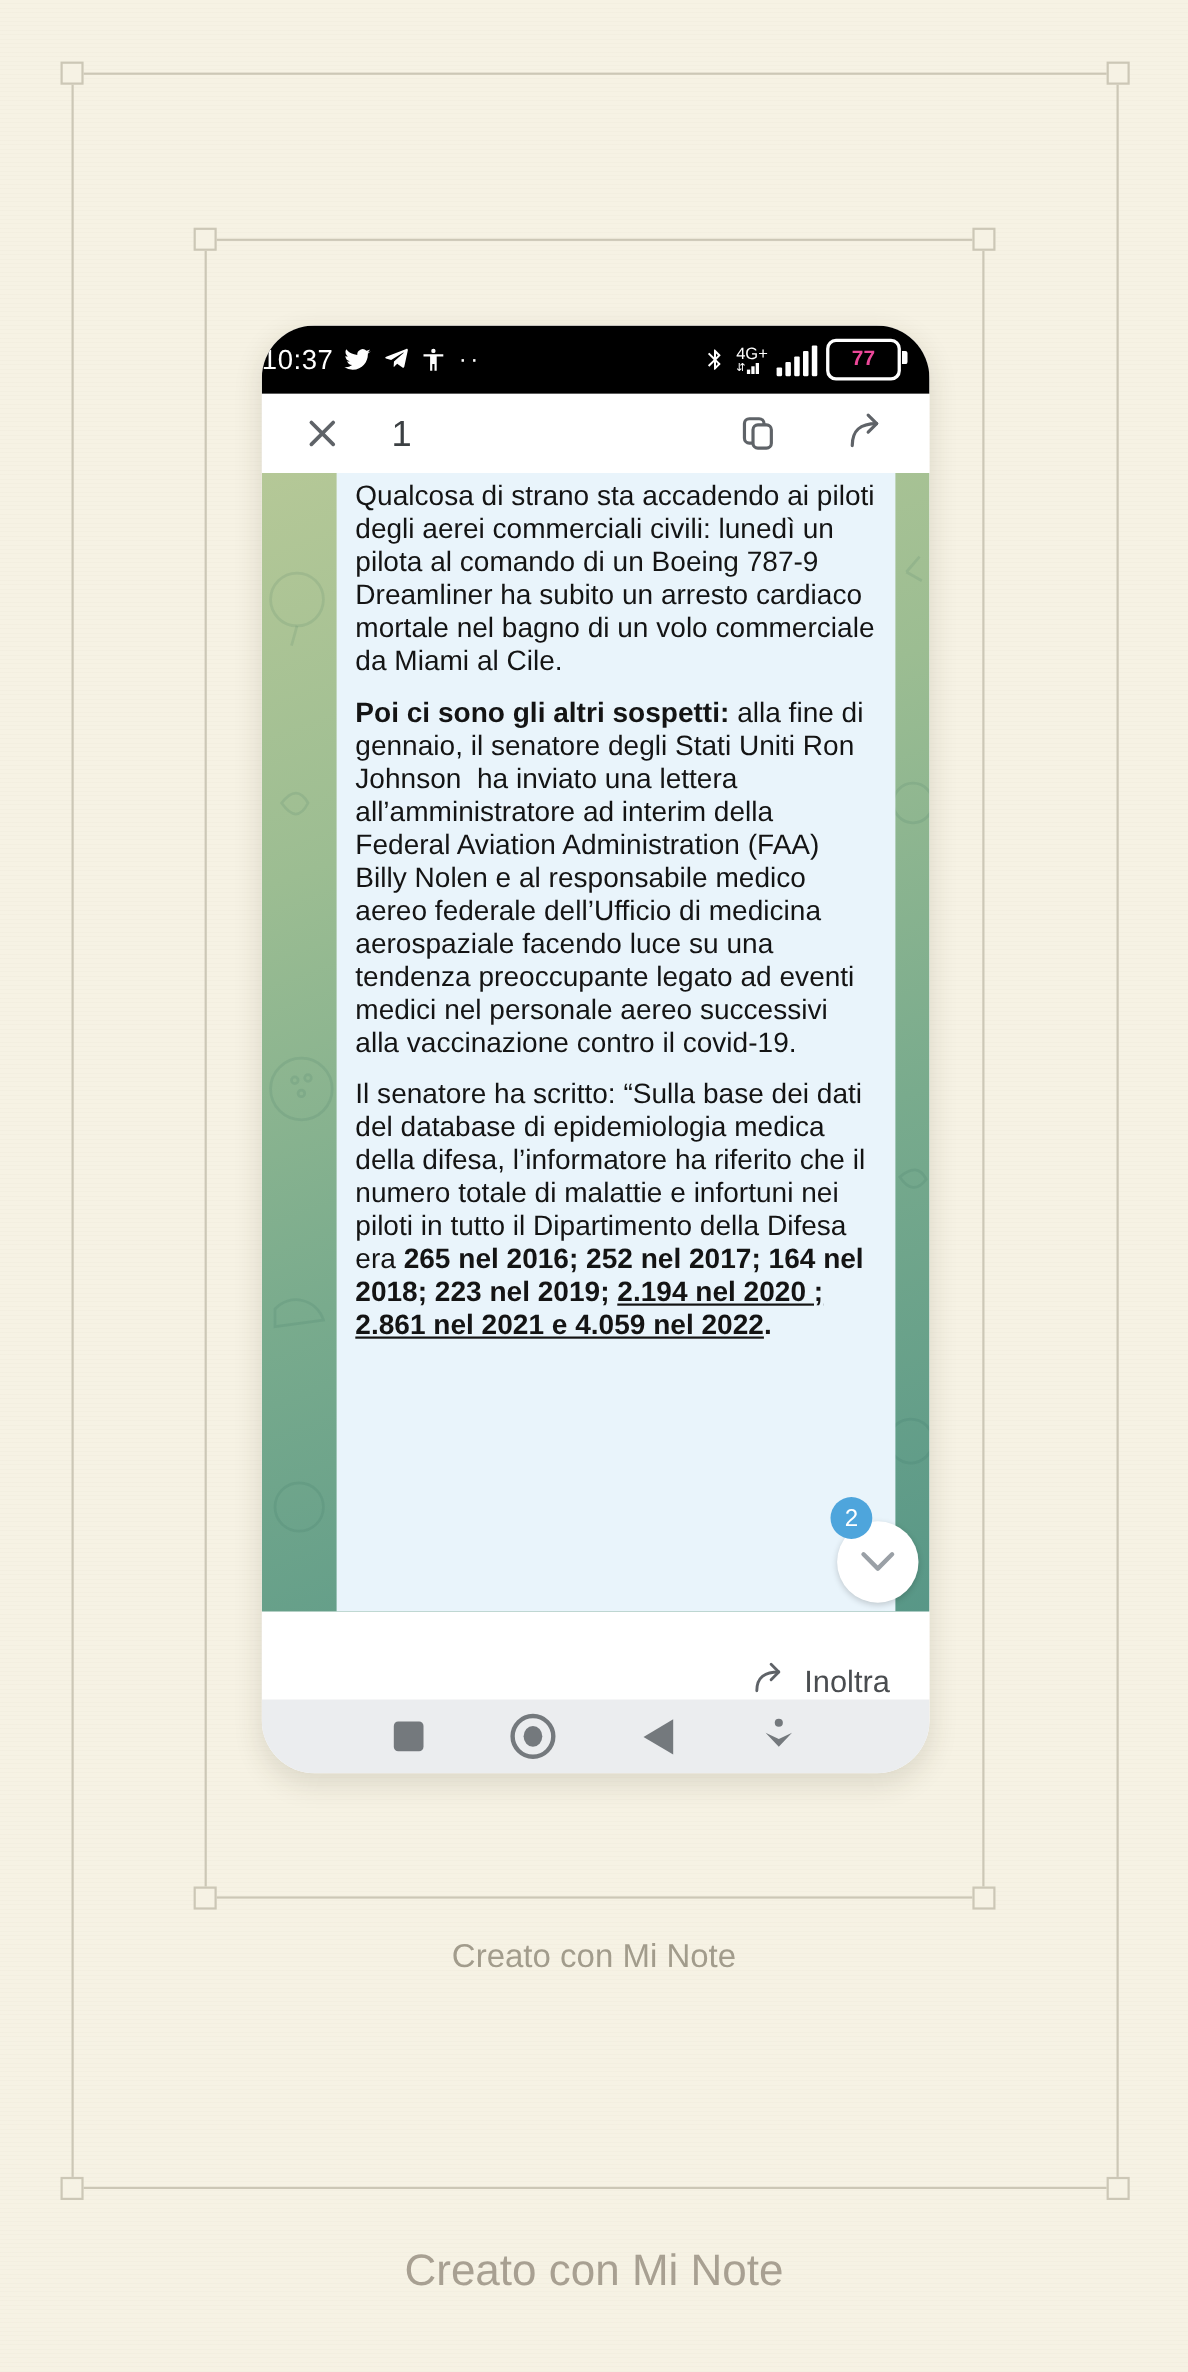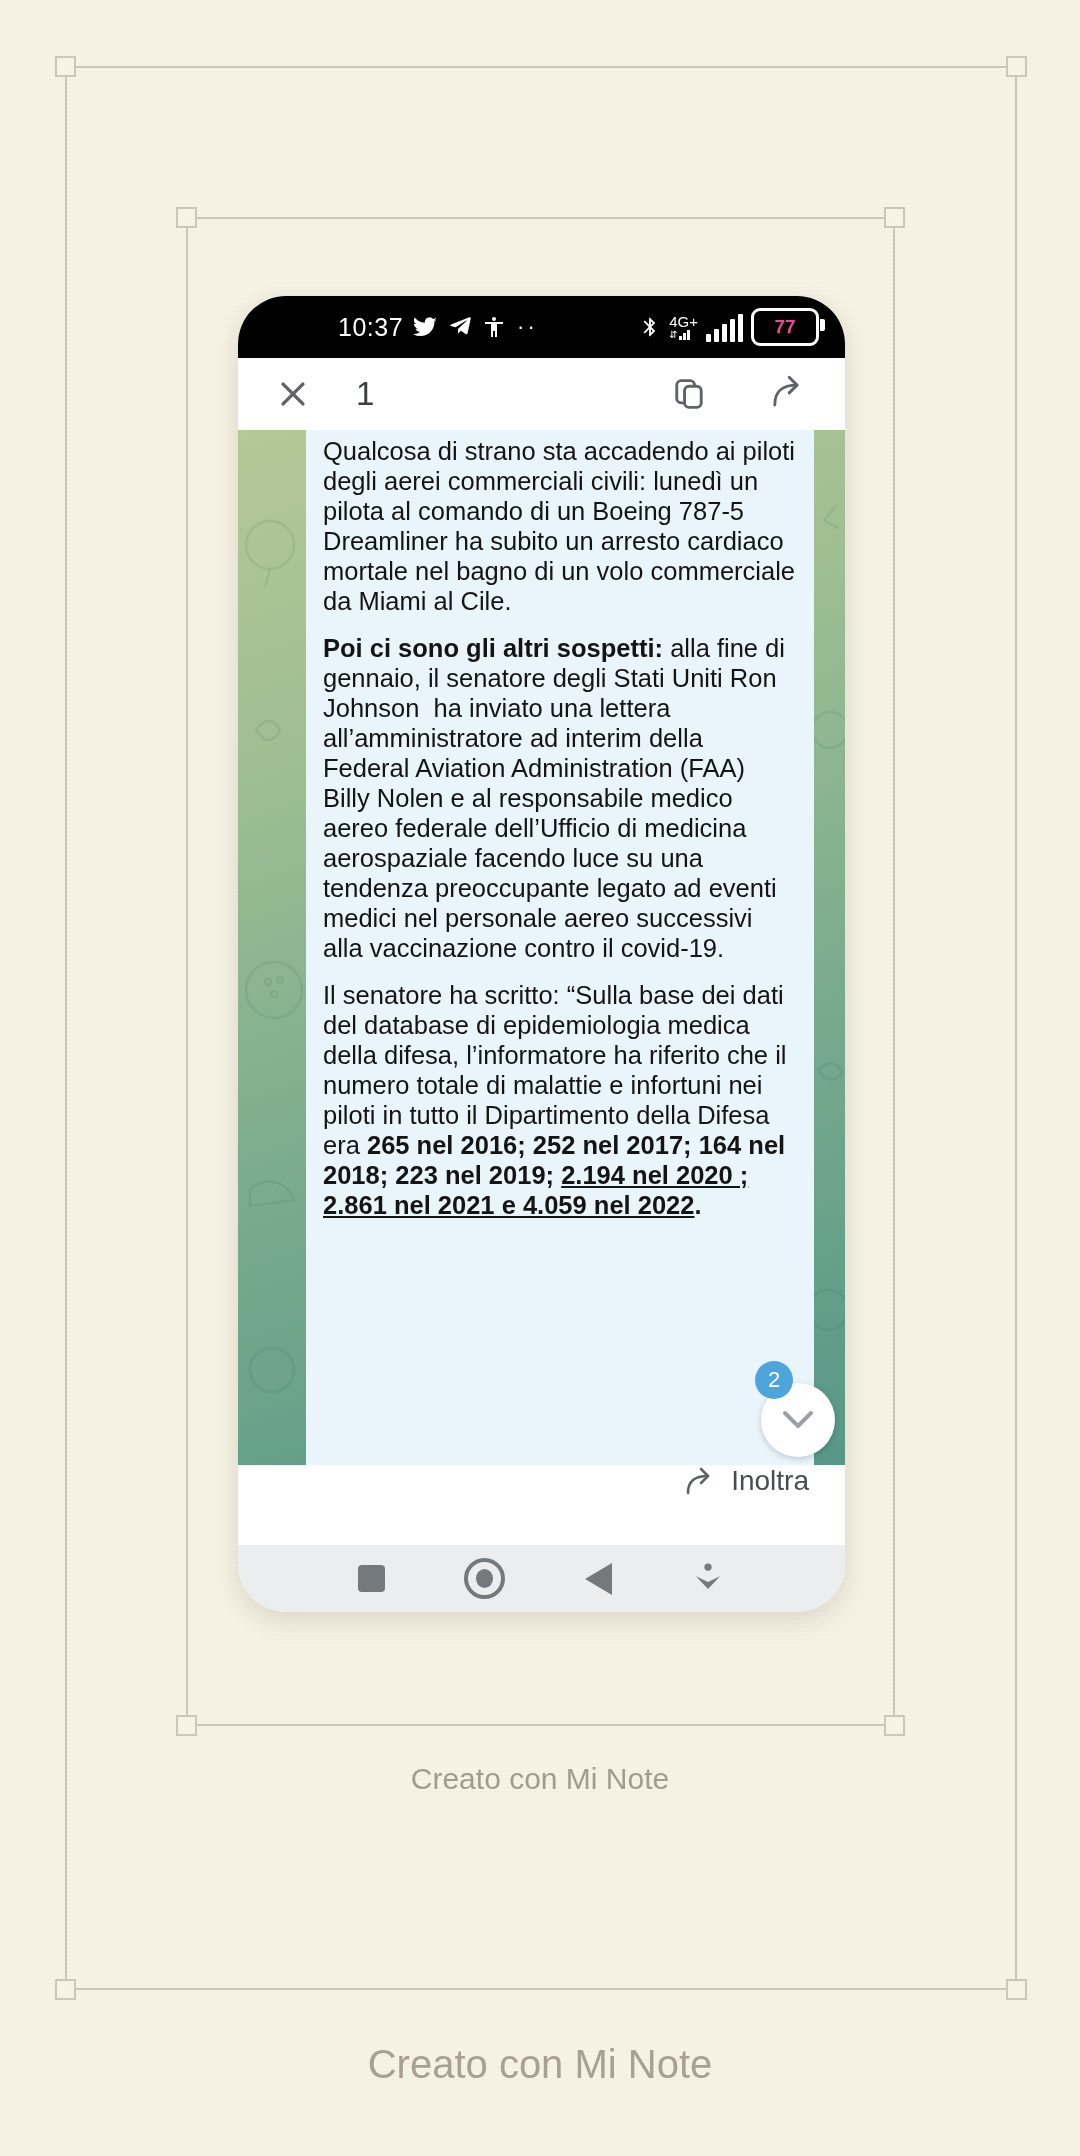--- a/index.html
+++ b/index.html
@@ -20,21 +20,21 @@
   #inner-frame{left:186px;top:217px;width:705px;height:1505px;}
 
   
   #phone{
     position:absolute;left:238px;top:296px;width:607px;height:1316px;
     border-radius:48px;overflow:hidden;background:#ffffff;
     box-shadow:0 8px 26px rgba(60,50,30,0.14);
   }
   
   #statusbar{height:62px;background:#000;display:flex;align-items:center;color:#fff;}
-  .sb-left{display:flex;align-items:center;gap:9px;margin-left:100px;}
+  .sb-left{display:flex;align-items:center;gap:9px;}
   .sb-time{font-size:25px;letter-spacing:.5px;}
   .sb-ico{display:flex;align-items:center;}
   .sb-dots{font-size:22px;letter-spacing:3px;margin-left:2px;color:#fff;}
   .sb-right{display:flex;align-items:center;gap:8px;margin-left:auto;margin-right:26px;}
   .net-wrap{display:flex;flex-direction:column;align-items:flex-start;line-height:1;}
   .net-label{font-size:15px;font-weight:normal;}
   .net-sub{display:flex;align-items:flex-end;gap:1px;height:10px;margin-top:1px;}
   .net-sub .ar{font-size:10px;line-height:10px;}
   .mini-bar{width:3px;background:#fff;display:inline-block;}
   .sig{display:flex;align-items:flex-end;gap:3px;height:30px;}
@@ -66,21 +66,21 @@
     position:absolute;right:10px;bottom:8px;width:74px;height:74px;border-radius:50%;
     background:#fff;z-index:2;box-shadow:0 2px 6px rgba(0,0,0,0.18);
     display:flex;align-items:center;justify-content:center;
   }
   #scroll-badge{
     position:absolute;left:-6px;top:-22px;width:38px;height:38px;border-radius:50%;
     background:#4ea5dc;color:#fff;font-size:22px;display:flex;align-items:center;justify-content:center;
   }
 
   
-  #forward-bar{height:80px;background:#fff;display:flex;align-items:flex-start;justify-content:flex-end;padding-right:36px;gap:14px;}
+  #forward-bar{height:80px;background:#fff;display:flex;align-items:flex-end;justify-content:flex-end;padding-right:36px;gap:14px;}
   #forward-bar .fw-label{font-size:28px;color:#4a4d50;}
 
   
   #navbar{height:67px;background:#ebedef;display:flex;align-items:center;justify-content:space-around;padding:0 80px;}
   .nav-sq{width:27px;height:27px;background:#74797d;border-radius:4px;}
   .nav-home{width:33px;height:33px;border:4px solid #74797d;border-radius:50%;display:flex;align-items:center;justify-content:center;}
   .nav-home i{width:17px;height:19px;background:#74797d;border-radius:50%;}
   .nav-back{width:0;height:0;border-top:16px solid transparent;border-bottom:16px solid transparent;border-right:27px solid #74797d;}
 
   
@@ -188,21 +188,21 @@
         <circle cx="36" cy="564" r="3"></circle>
       <path d="M12 760 a26 26 0 0 1 44 10 l-44 6z"></path>
       <circle cx="34" cy="940" r="22"></circle>
       <path d="M586 90 l12 -14 m-12 14 l14 8"></path>
       <circle cx="592" cy="300" r="18"></circle>
       <path d="M580 640 q16 -14 24 2 q-12 16 -24 -2z"></path>
       <circle cx="590" cy="880" r="20"></circle>
     </svg>
 
     <div id="bubble">
-      <p><span>Qualcosa di strano sta accadendo ai piloti degli aerei commerciali civili: lunedì un pilota al comando di un Boeing 787-5 Dreamliner ha subito un arresto cardiaco mortale nel bagno di un volo commerciale da Miami al Cile.</span></p>
+      <p><span>Qualcosa di strano sta accadendo ai piloti degli aerei commerciali civili: lunedì un pilota al comando di un Boeing 787-9 Dreamliner ha subito un arresto cardiaco mortale nel bagno di un volo commerciale da Miami al Cile.</span></p>
       <p><b>Poi ci sono gli altri sospetti:</b><span> alla fine di gennaio, il senatore degli Stati Uniti Ron Johnson&nbsp; ha inviato una lettera all’amministratore ad interim della Federal Aviation Administration (FAA) Billy Nolen e al responsabile medico aereo federale dell’Ufficio di medicina aerospaziale facendo luce su una tendenza preoccupante legato ad eventi medici nel personale aereo successivi alla vaccinazione contro il covid-19.</span></p>
       <p><span>Il senatore ha scritto: “Sulla base dei dati del database di epidemiologia medica della difesa, l’informatore ha riferito che il numero totale di malattie e infortuni nei piloti in tutto il Dipartimento della Difesa era </span><b>265 nel 2016; 252 nel 2017; 164 nel 2018; 223 nel 2019; </b><b class="u">2.194 nel 2020 ; 2.861 nel 2021 e 4.059 nel 2022</b><b>.</b></p>
 
     </div>
 
     <div id="scroll-fab">
       <svg width="34" height="22" viewBox="0 0 34 22">
         <path d="M4 4 17 17 30 4" stroke="#9aa0a6" stroke-width="4" fill="none" stroke-linecap="round" stroke-linejoin="round"></path>
       </svg>
       <div id="scroll-badge">2</div>

